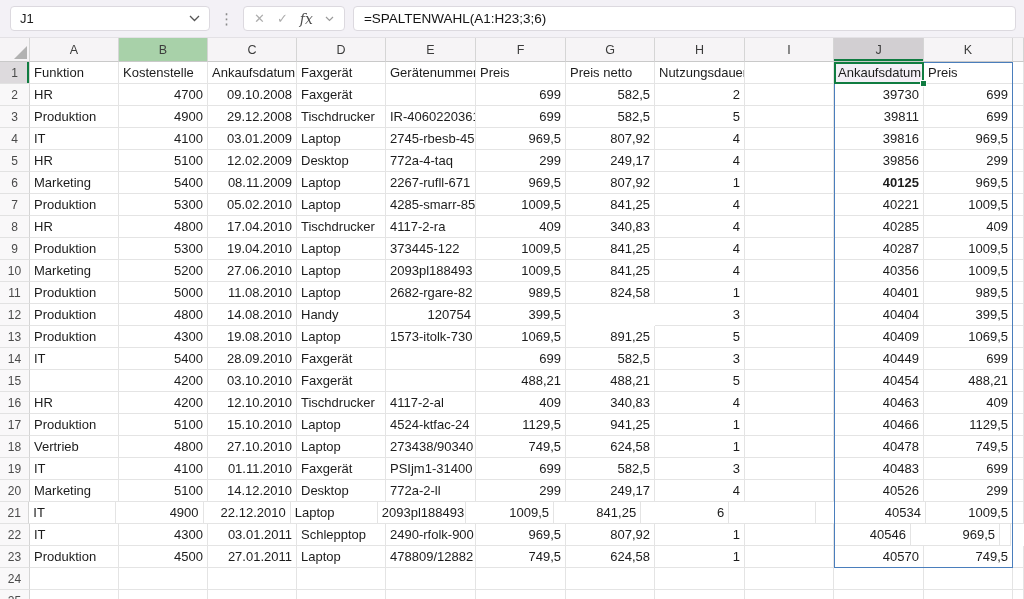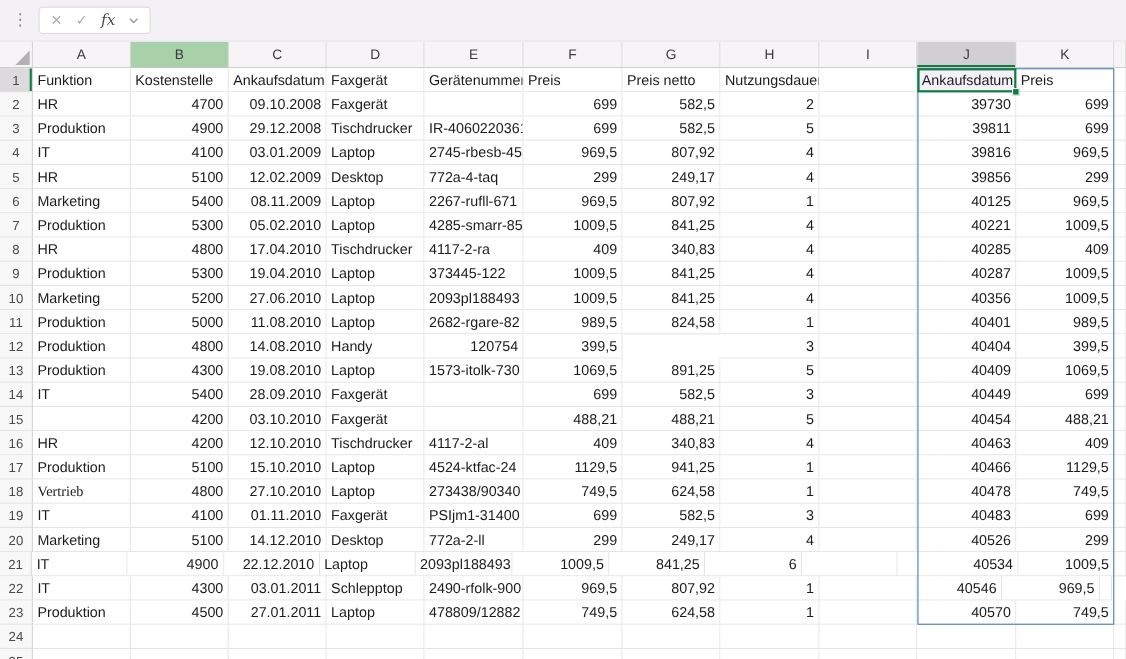--- a/index.html
+++ b/index.html
@@ -58,30 +58,41 @@
     font-size:13px; color:#1c1c1c; display:flex; align-items:center;
     padding:0 4px; white-space:nowrap; overflow:hidden;
   }
   .cell.num { justify-content:flex-end; }
   .overlay { position:absolute; pointer-events:none; }
 </style>
 </head>
 <body>
 
 <div class="formula-row">
+  <div class="name-box">
+    <span>J1</span>
+    <span class="chev">
+      <svg width="11" height="7" viewBox="0 0 11 7">
+          <path d="M1 1l4.5 4.5L10 1" fill="none" stroke="#555" stroke-width="1.3"></path>
+        </svg>
+    </span>
+  </div>
   <span class="dots">⋮</span>
   <div class="fx-group">
     <span class="icon-dim">✕</span>
     <span class="icon-dim">✓</span>
     <span class="fx-glyph">fx</span>
     <span class="chev">
       <svg width="9" height="6" viewBox="0 0 9 6">
           <path d="M1 1l3.5 3.5L8 1" fill="none" stroke="#9a9a9a" stroke-width="1.2"></path>
         </svg>
     </span>
+  </div>
+  <div class="formula-box">
+    <span>=SPALTENWAHL(A1:H23;3;6)</span>
   </div>
 </div>
 
 <div class="grid">
     <div class="hdr-row">
       <div class="corner">
         <div class="tri"></div>
       </div>
       <div class="col-h" style="width: 89px;">A</div>
       <div class="col-h" style="width: 89px; background: rgb(168, 209, 169);">B</div>
@@ -175,21 +186,21 @@
       <div class="row-h">6</div>
       <div class="cell" style="width: 89px;">Marketing</div>
       <div class="cell num" style="width: 89px;">5400</div>
       <div class="cell num" style="width: 89px;">08.11.2009</div>
       <div class="cell" style="width: 89px;">Laptop</div>
       <div class="cell" style="width: 90px;">2267-rufll-671</div>
       <div class="cell num" style="width: 90px;">969,5</div>
       <div class="cell num" style="width: 89px;">807,92</div>
       <div class="cell num" style="width: 90px;">1</div>
       <div class="cell" style="width: 89px;"></div>
-      <div class="cell num" style="width: 90px;">40125</div>
+      <div class="cell num" style="width: 90px; font-weight: bold;">40125</div>
       <div class="cell num" style="width: 89px;">969,5</div>
       <div class="cell" style="width: 11px;"></div>
     </div>
     <div class="sheet-row">
       <div class="row-h">7</div>
       <div class="cell" style="width: 89px;">Produktion</div>
       <div class="cell num" style="width: 89px;">5300</div>
       <div class="cell num" style="width: 89px;">05.02.2010</div>
       <div class="cell" style="width: 89px;">Laptop</div>
       <div class="cell" style="width: 90px;">4285-smarr-855</div>
@@ -346,21 +357,21 @@
       <div class="cell num" style="width: 90px;">1129,5</div>
       <div class="cell num" style="width: 89px;">941,25</div>
       <div class="cell num" style="width: 90px;">1</div>
       <div class="cell" style="width: 89px;"></div>
       <div class="cell num" style="width: 90px;">40466</div>
       <div class="cell num" style="width: 89px;">1129,5</div>
       <div class="cell" style="width: 11px;"></div>
     </div>
     <div class="sheet-row">
       <div class="row-h">18</div>
-      <div class="cell" style="width: 89px; font-family: Liberation Serif, serif;">Vertrieb</div>
+      <div class="cell" style="width: 89px;">Vertrieb</div>
       <div class="cell num" style="width: 89px;">4800</div>
       <div class="cell num" style="width: 89px;">27.10.2010</div>
       <div class="cell" style="width: 89px;">Laptop</div>
       <div class="cell" style="width: 90px;">273438/90340</div>
       <div class="cell num" style="width: 90px;">749,5</div>
       <div class="cell num" style="width: 89px;">624,58</div>
       <div class="cell num" style="width: 90px;">1</div>
       <div class="cell" style="width: 89px;"></div>
       <div class="cell num" style="width: 90px;">40478</div>
       <div class="cell num" style="width: 89px;">749,5</div>

